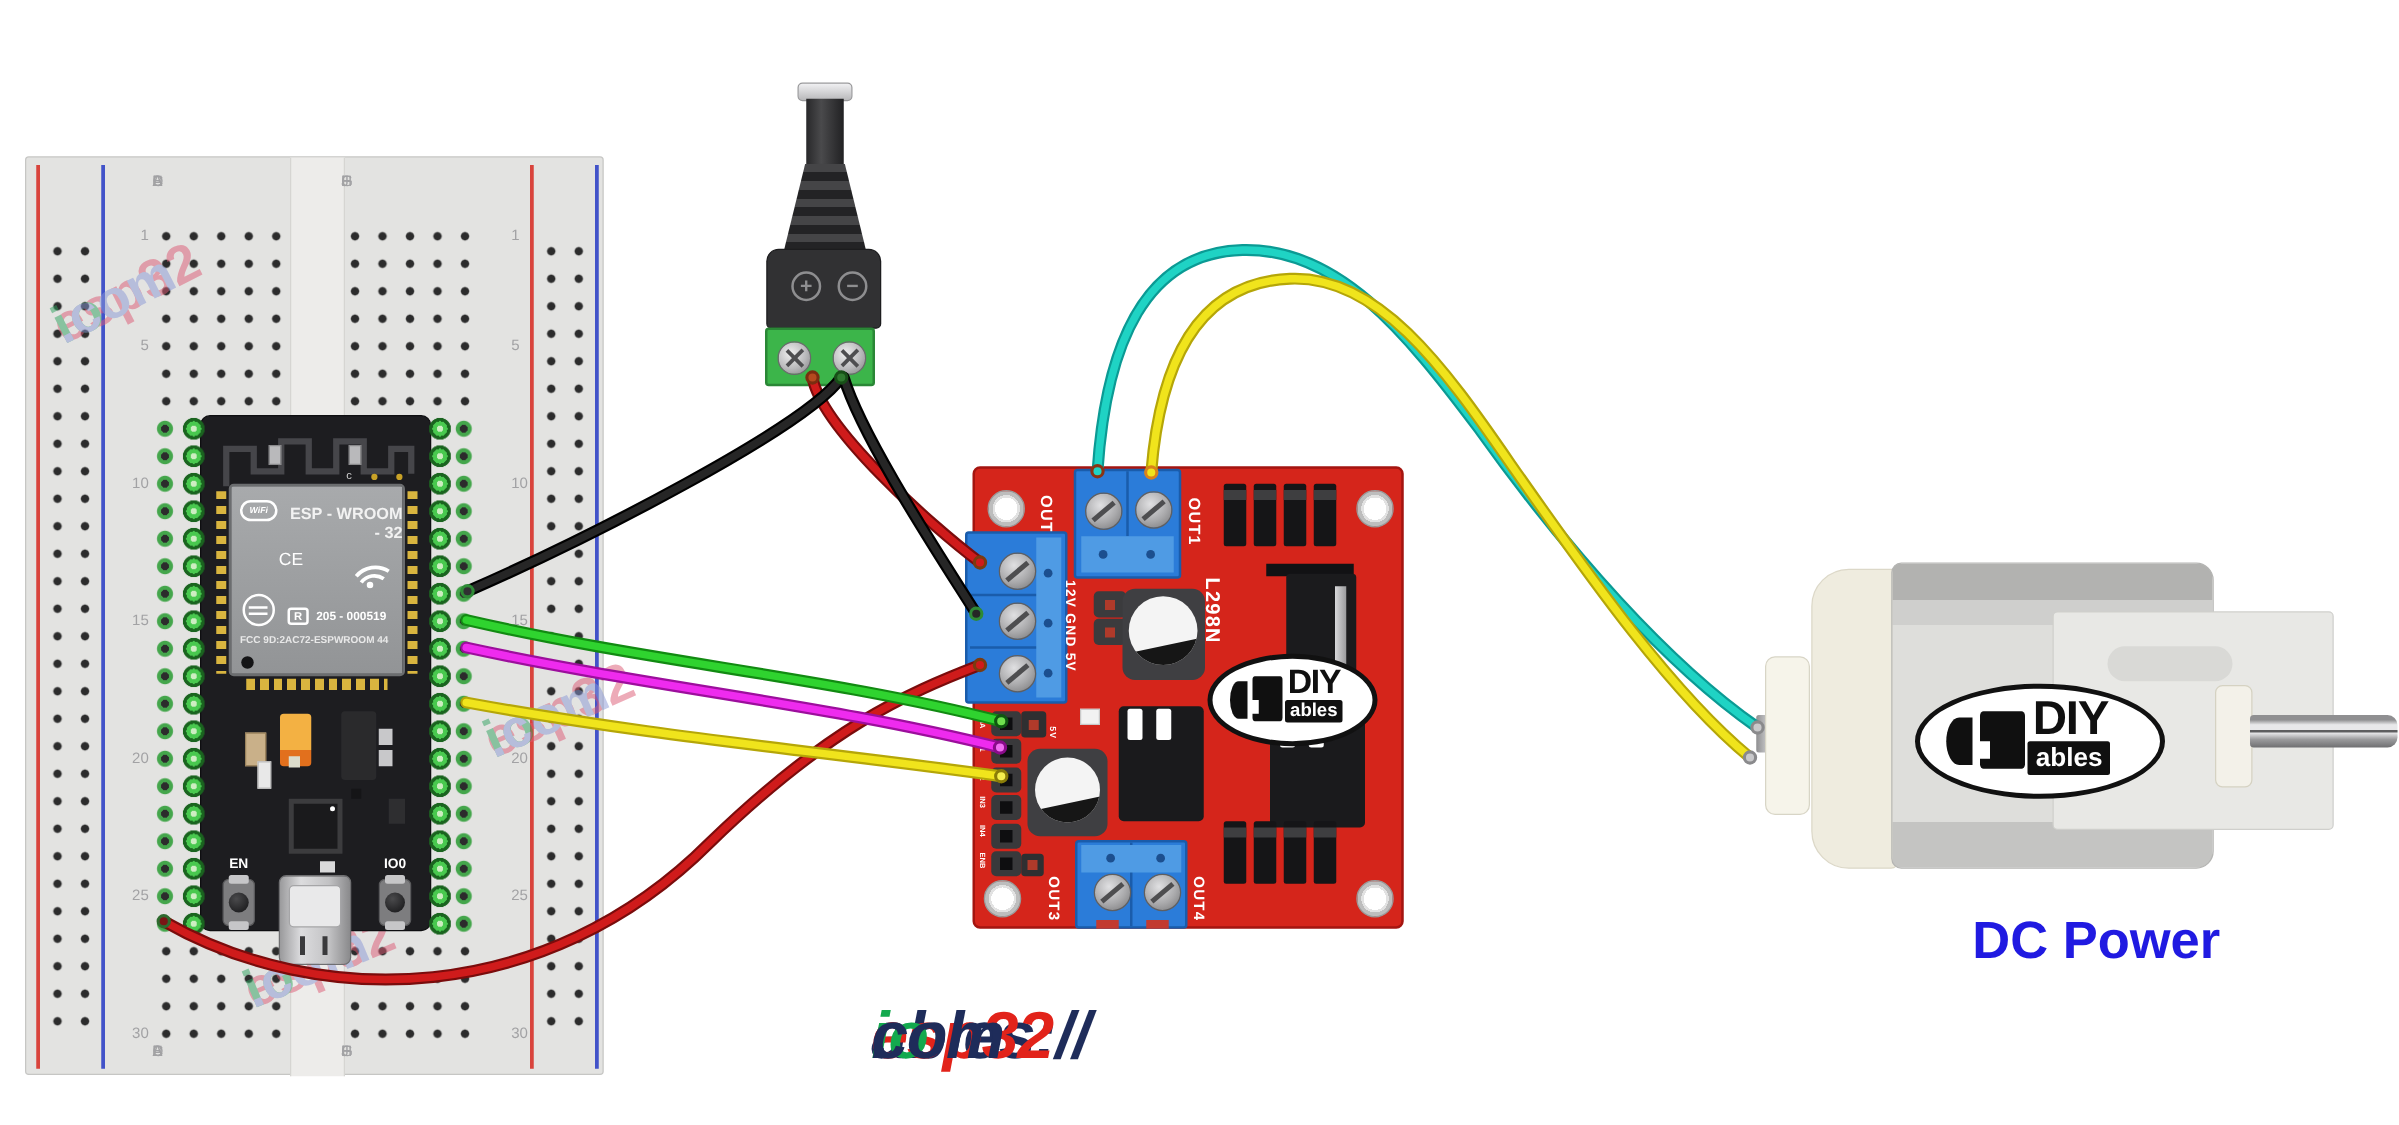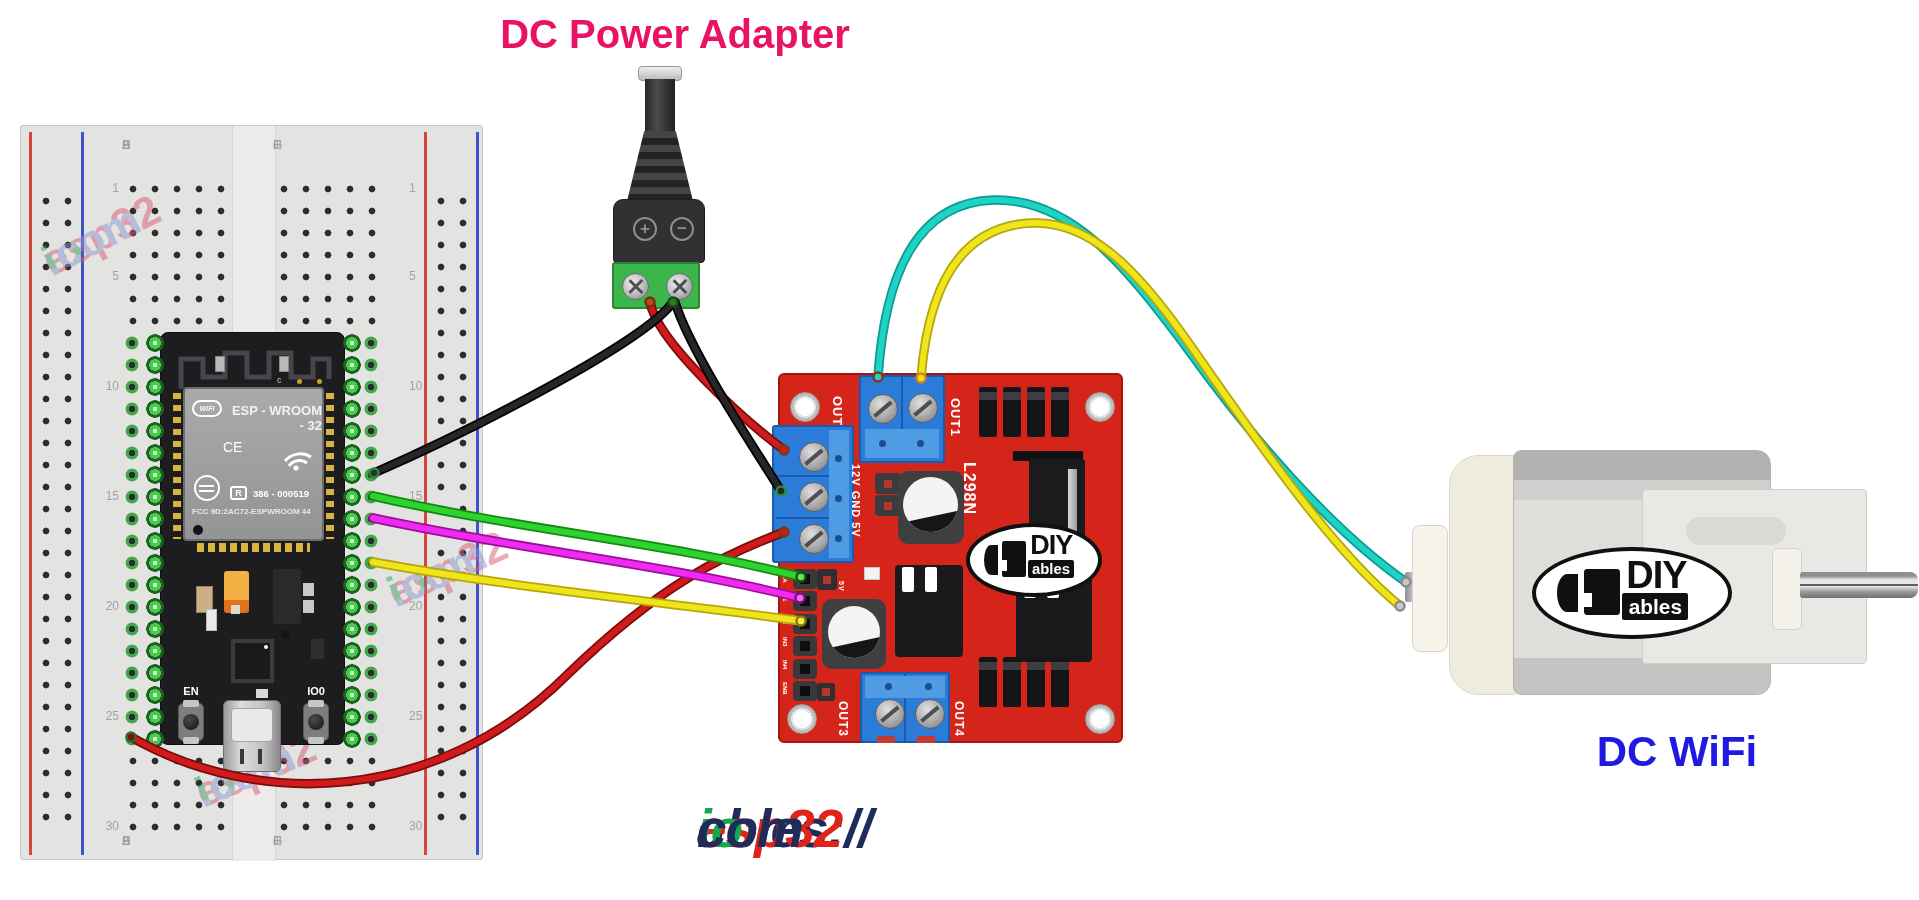--- a/index.html
+++ b/index.html
@@ -285,21 +285,21 @@
       <span class="ce-mark">CE</span>
       <svg width="36" height="36" style="left:94px;top:46px;">
         <g stroke="#fff" stroke-width="3" fill="none">
           <path d="M6,26 A20,20 0 0 1 32,22"></path>
           <path d="M10,31 A13,13 0 0 1 28,28"></path>
         </g>
         <circle cx="17" cy="33" r="2.6" fill="#fff"></circle>
       </svg>
       <span class="stamp"></span>
       <span class="rbox">R</span>
-      <span class="rnum">386 - 000519</span>
+      <span class="rnum">205 - 000519</span>
       <span class="fcc">FCC 9D:2AC72-ESPWROOM 44</span>
       <span class="sdot"></span>
     </div>
 
     <div class="c-beige"></div>
     <div class="c-orange"></div>
     <div class="c-blk1"></div>
     <div class="c-sil" style="top:250px;"></div>
     <div class="c-sil" style="top:267px;"></div>
     <div class="c-chip">
@@ -340,21 +340,20 @@
     <div class="abody">
       <span class="sym" style="left:19px;">+</span>
       <span class="sym" style="left:56px;">−</span>
     </div>
     <div class="gblock">
       <div class="pscrew" style="left:8px;"></div>
       <div class="pscrew" style="left:52px;"></div>
     </div>
   </div>
 
-  <div class="t-adapter">DC Power Adapter</div>
 
   <div class="ln">
     <div class="mh" style="left:10px;top:17px;"></div>
     <div class="mh" style="left:305px;top:17px;"></div>
     <div class="mh" style="left:7px;top:329px;"></div>
     <div class="mh" style="left:305px;top:329px;"></div>
 
     <div class="term ln-tt">
       <div style="left:40px;top:0;width:2px;height:52px;background:#1a5cab;"></div>
       <div class="t-strip" style="left:4px;top:52px;width:74px;height:29px;">
@@ -487,21 +486,21 @@
     <div class="dlogo logo-motor">
       <div class="dg1"></div>
       <div class="dg2"></div>
       <span class="dtext">DIY</span>
       <span class="dables">ables</span>
     </div>
     <div class="bush"></div>
     <div class="shaft"></div>
   </div>
 
-  <div class="t-motor">DC WiFi</div>
+  <div class="t-motor">DC Power</div>
 
   <svg class="wire-layer" width="1919" height="900" id="wirelayer">
       <path d="M 650 302 C 657 342, 744 420, 784 450" stroke="#7a0c0c" stroke-width="9.5" fill="none" stroke-linecap="round" stroke-linejoin="round"></path>
       <path d="M 650 302 C 657 342, 744 420, 784 450" stroke="#cf1b1b" stroke-width="6" fill="none" stroke-linecap="round" stroke-linejoin="round"></path>
       <path d="M 131 737 C 255 808, 436 806, 568 674 C 662 583, 724 555, 784 532" stroke="#7a0c0c" stroke-width="9.5" fill="none" stroke-linecap="round" stroke-linejoin="round"></path>
       <path d="M 131 737 C 255 808, 436 806, 568 674 C 662 583, 724 555, 784 532" stroke="#cf1b1b" stroke-width="6" fill="none" stroke-linecap="round" stroke-linejoin="round"></path>
       <path d="M 673 302 C 645 342, 468 432, 374 473" stroke="#000000" stroke-width="9.5" fill="none" stroke-linecap="round" stroke-linejoin="round"></path>
       <path d="M 673 302 C 645 342, 468 432, 374 473" stroke="#262626" stroke-width="6" fill="none" stroke-linecap="round" stroke-linejoin="round"></path>
       <path d="M 675 302 C 690 352, 758 454, 781 491" stroke="#000000" stroke-width="9.5" fill="none" stroke-linecap="round" stroke-linejoin="round"></path>
       <path d="M 675 302 C 690 352, 758 454, 781 491" stroke="#262626" stroke-width="6" fill="none" stroke-linecap="round" stroke-linejoin="round"></path>

